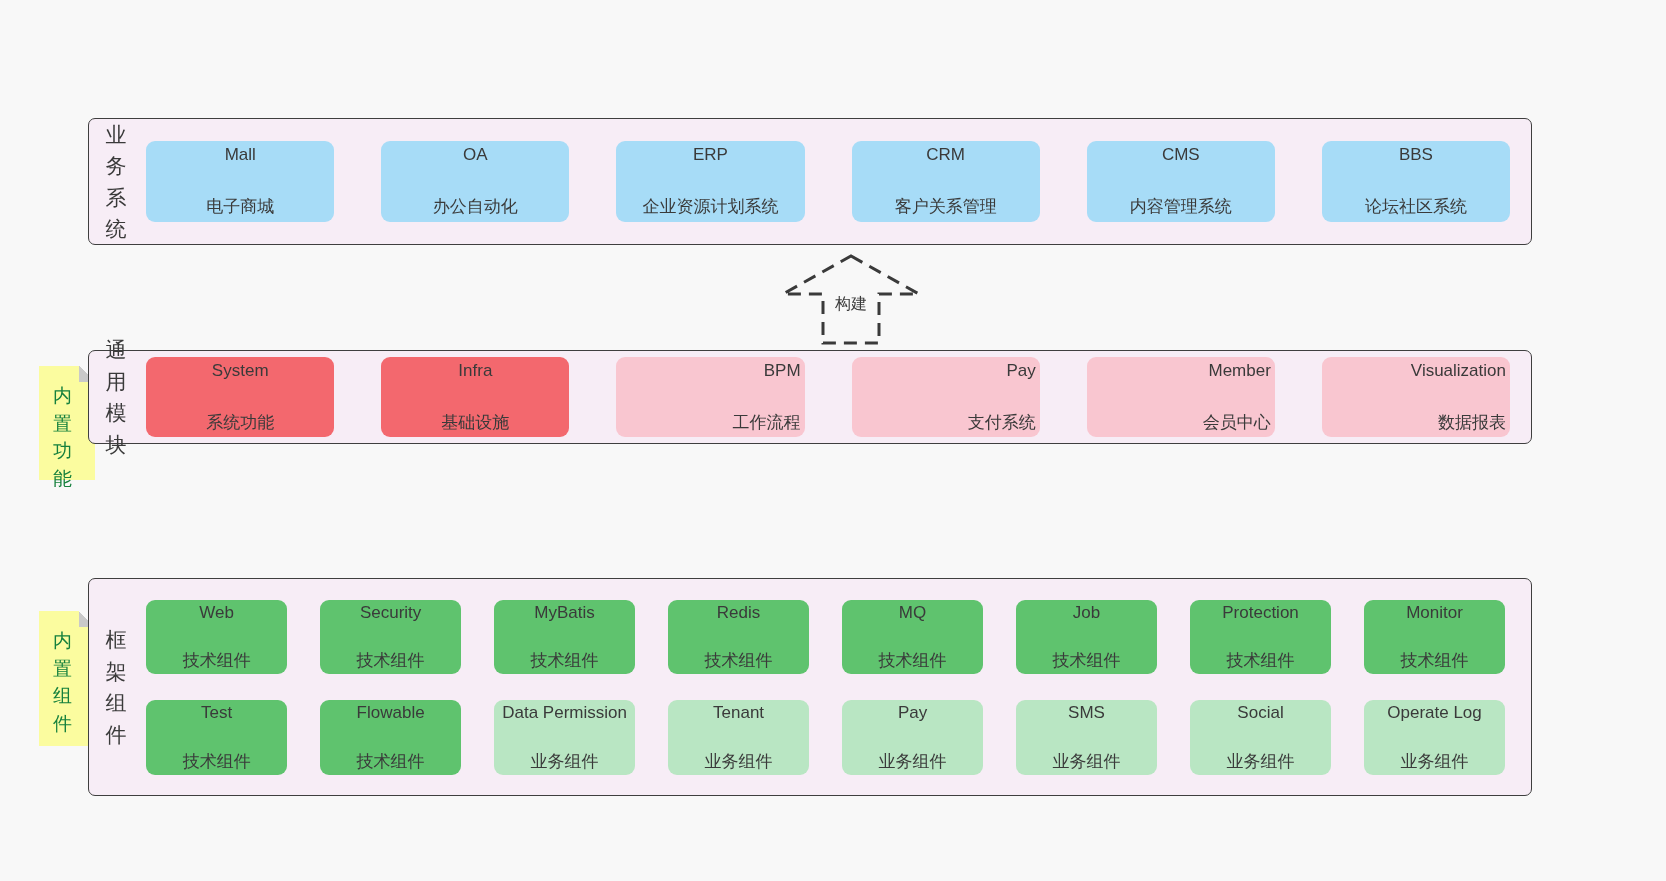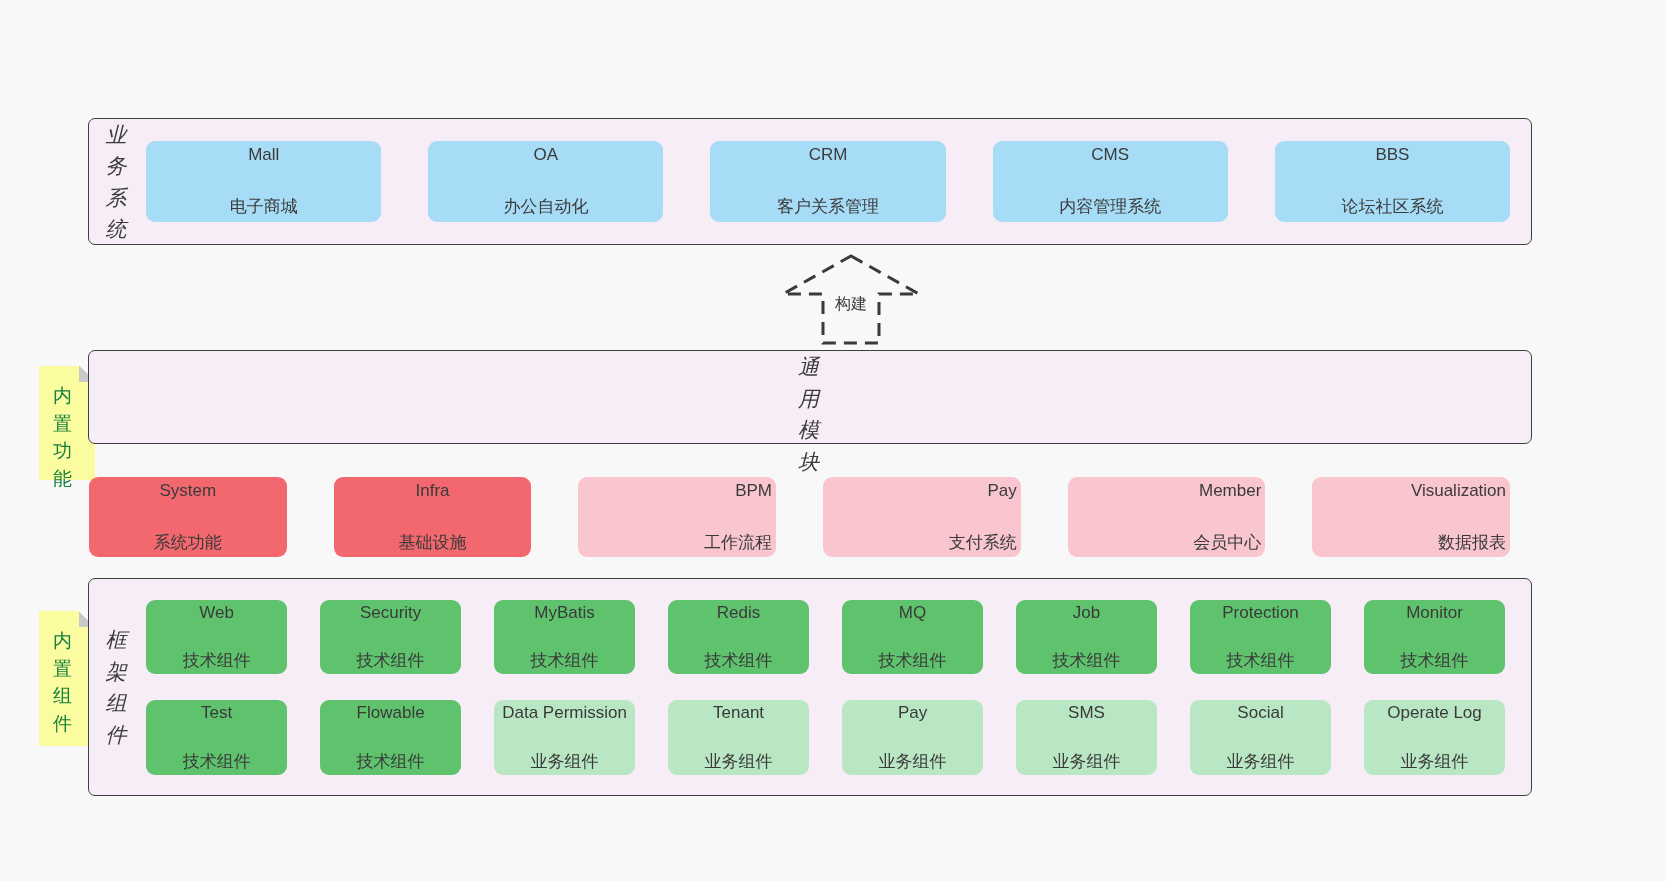--- a/index.html
+++ b/index.html
@@ -19,33 +19,32 @@
     position:absolute;
     left:88px;width:1444px;
     background:#f7edf6;
     border:1.6px solid #3f3f3f;
     border-radius:7px;
     box-sizing:border-box;
     display:flex;
     z-index:2;
   }
   .band-business{top:118px;height:127px;}
-  .band-modules{top:350px;height:94px;flex-direction:column;}
+  .band-modules{top:350px;height:94px;}
   .band-components{top:578px;height:218px;}
   .vlabel{
     align-self:center;
     width:1.15em;
     margin:0 18px 0 15px;
     font-size:21px;
     line-height:1.5;
     word-break:break-all;
     text-align:center;
     color:#3a3a3a;
     flex:0 0 auto;
-    font-style:italic;
   }
   .boxes-row{
     flex:1;
     display:flex;
     align-items:center;
     gap:47px;
     padding:0 21px 0 0;
   }
   .boxes-grid{
     flex:1;
@@ -132,20 +131,24 @@
     <div class="boxes-row">
       <div class="box blue">
         <div class="en">Mall</div>
         <div class="zh">电子商城</div>
       </div>
       <div class="box blue">
         <div class="en">OA</div>
         <div class="zh">办公自动化</div>
       </div>
       <div class="box blue">
+        <div class="en">ERP</div>
+        <div class="zh">企业资源计划系统</div>
+      </div>
+      <div class="box blue">
         <div class="en">CRM</div>
         <div class="zh">客户关系管理</div>
       </div>
       <div class="box blue">
         <div class="en">CMS</div>
         <div class="zh">内容管理系统</div>
       </div>
       <div class="box blue">
         <div class="en">BBS</div>
         <div class="zh">论坛社区系统</div>

